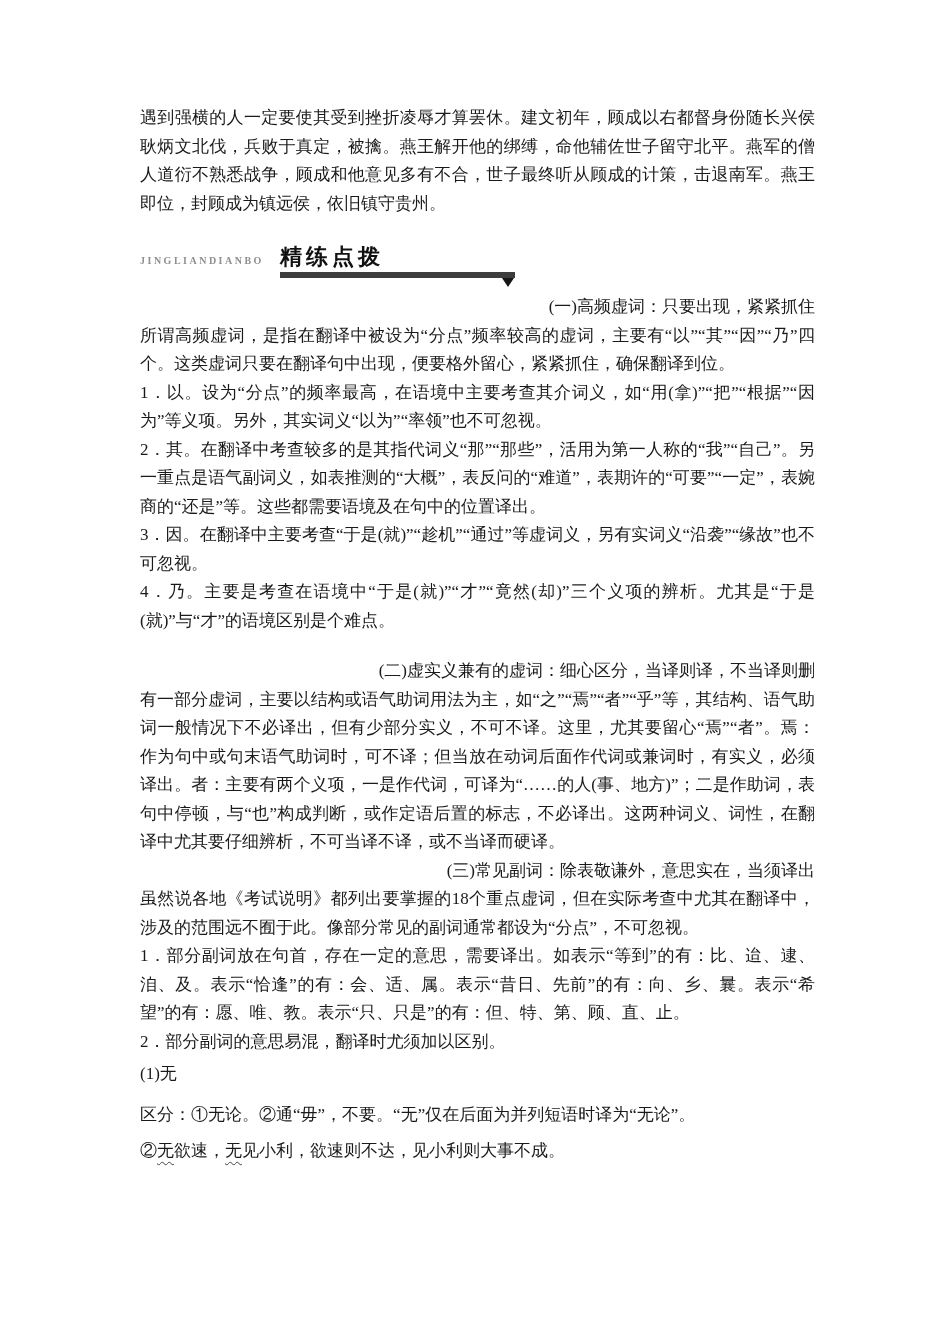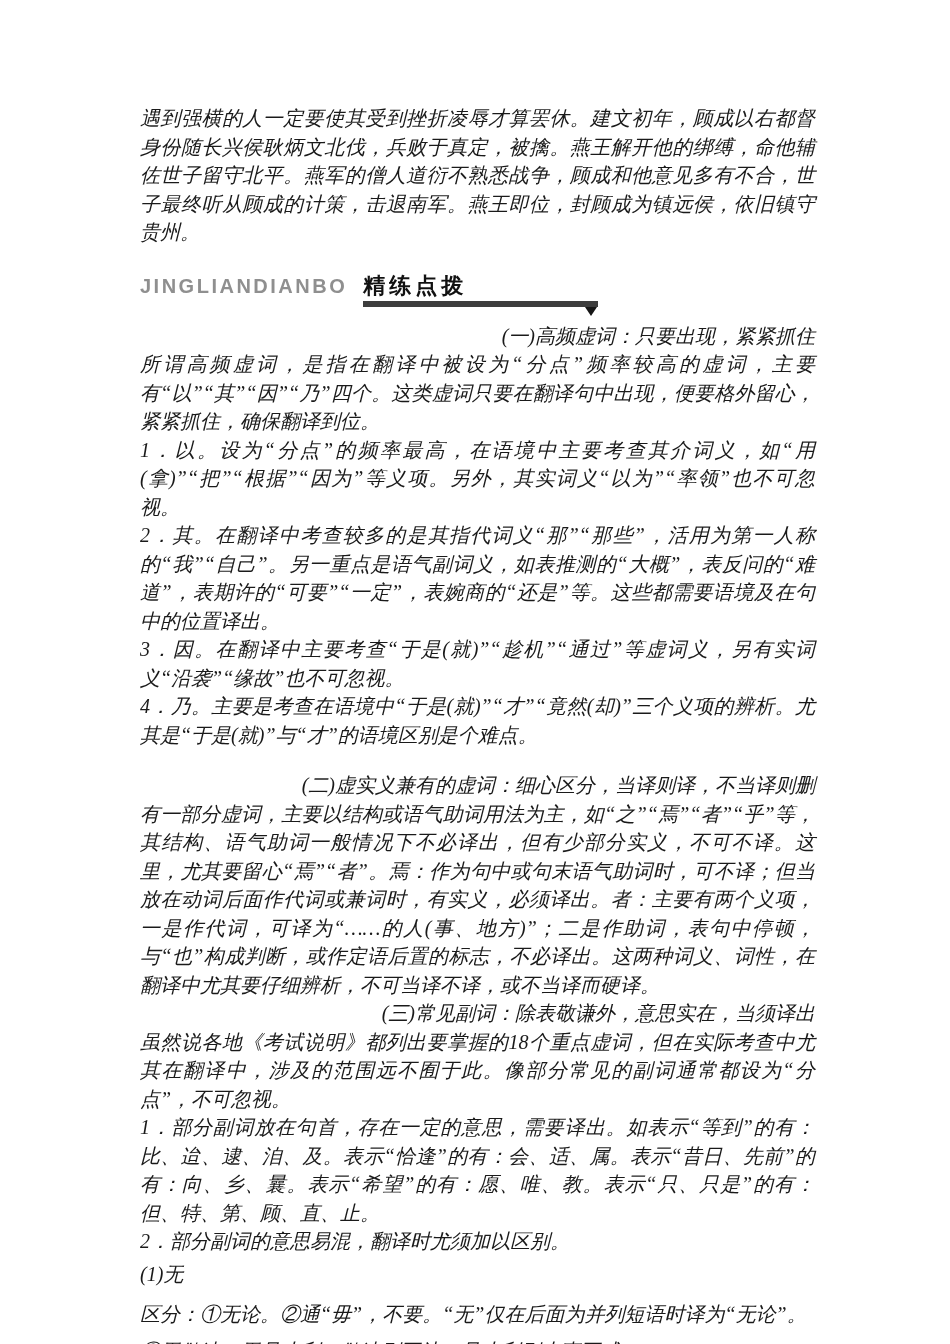--- a/index.html
+++ b/index.html
@@ -14,43 +14,42 @@
     margin: 0 auto;
     background: #ffffff;
     box-sizing: border-box;
     padding: 104px 135px 0 140px;
     font-family: "Liberation Serif", "DejaVu Serif", serif;
     color: #1a1a1a;
     overflow: hidden;
   }
   .para {
     margin: 0;
-    font-size: 20px;
+    font-size: 17px;
     line-height: 28.5px;
     text-align: justify;
     word-break: break-all;
     color: #1a1a1a;
-    font-style: italic;
   }
   .heading { text-align: right; }
   .gap-top { margin-top: 22px; }
   .mt-sm { margin-top: 4px; }
   .mt-md { margin-top: 8px; }
   .mt-lg { margin-top: 12px; }
 
   
   .jld-header {
     display: flex;
     align-items: baseline;
     margin: 27px 0 15px 0;
   }
   .pinyin {
-    font-family: Liberation Sans, sans-serif;
+    font-family: Liberation Serif, serif;
     color: #8f8f8f;
-    font-size: 20px;
+    font-size: 10px;
     font-weight: bold;
     letter-spacing: 2.5px;
     white-space: nowrap;
   }
   .title-block {
     margin-left: 16px;
     position: relative;
   }
   .banner-title {
     display: inline-block;

